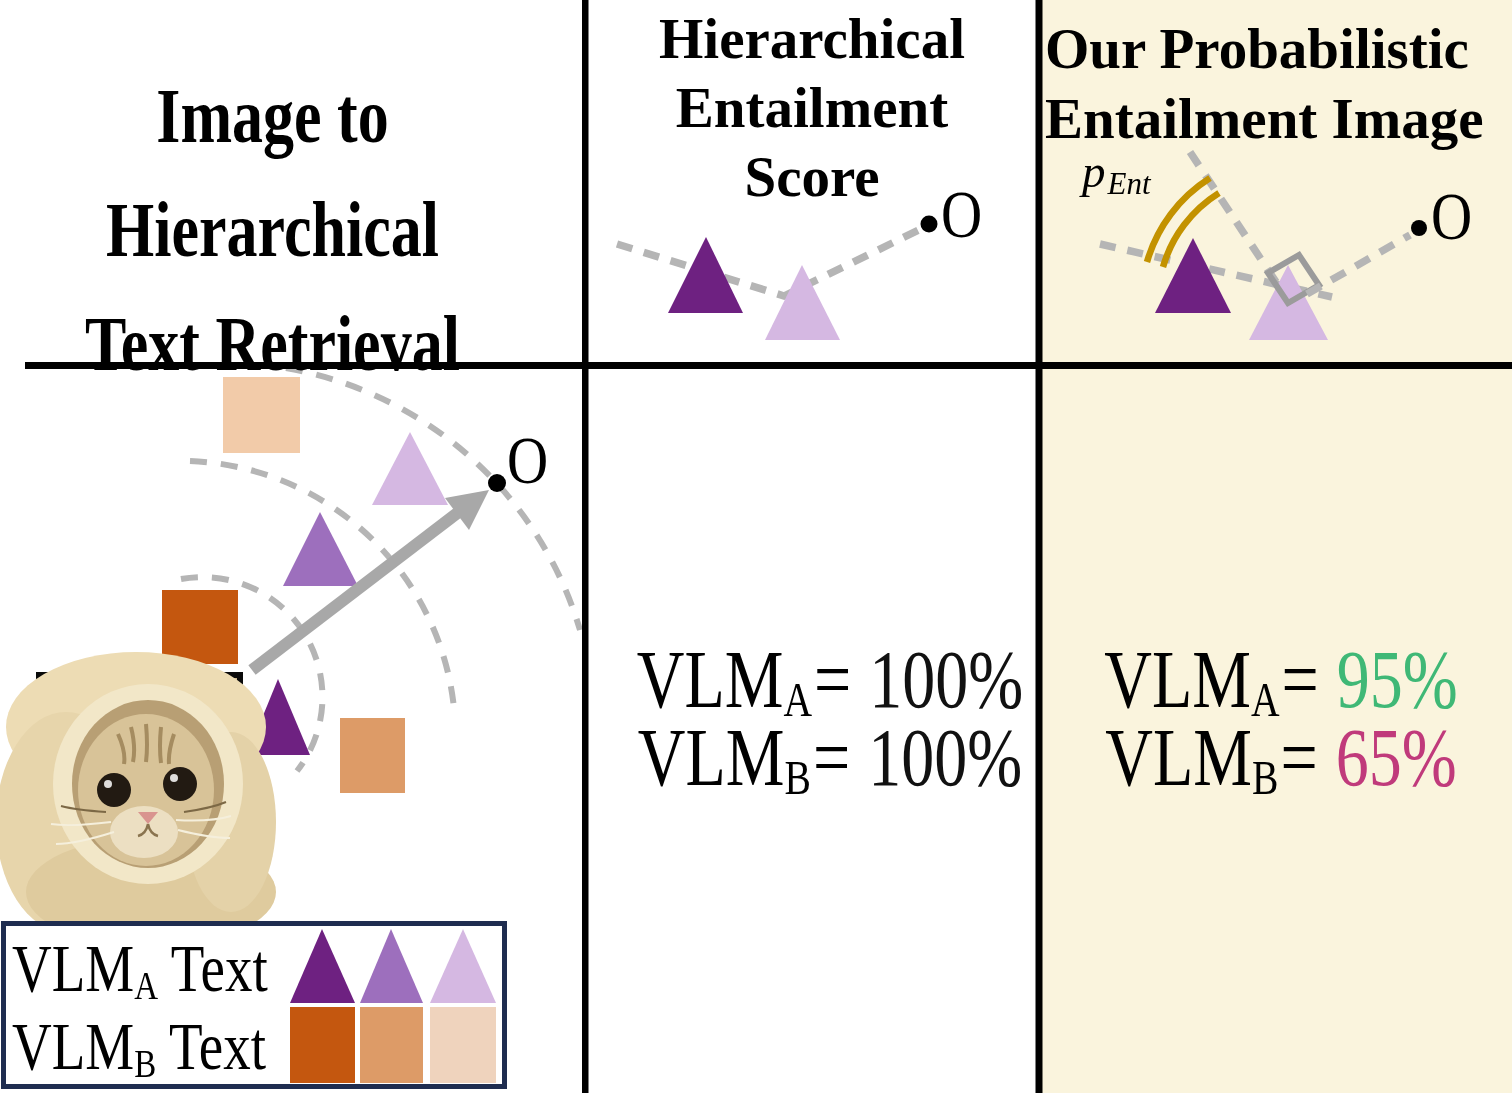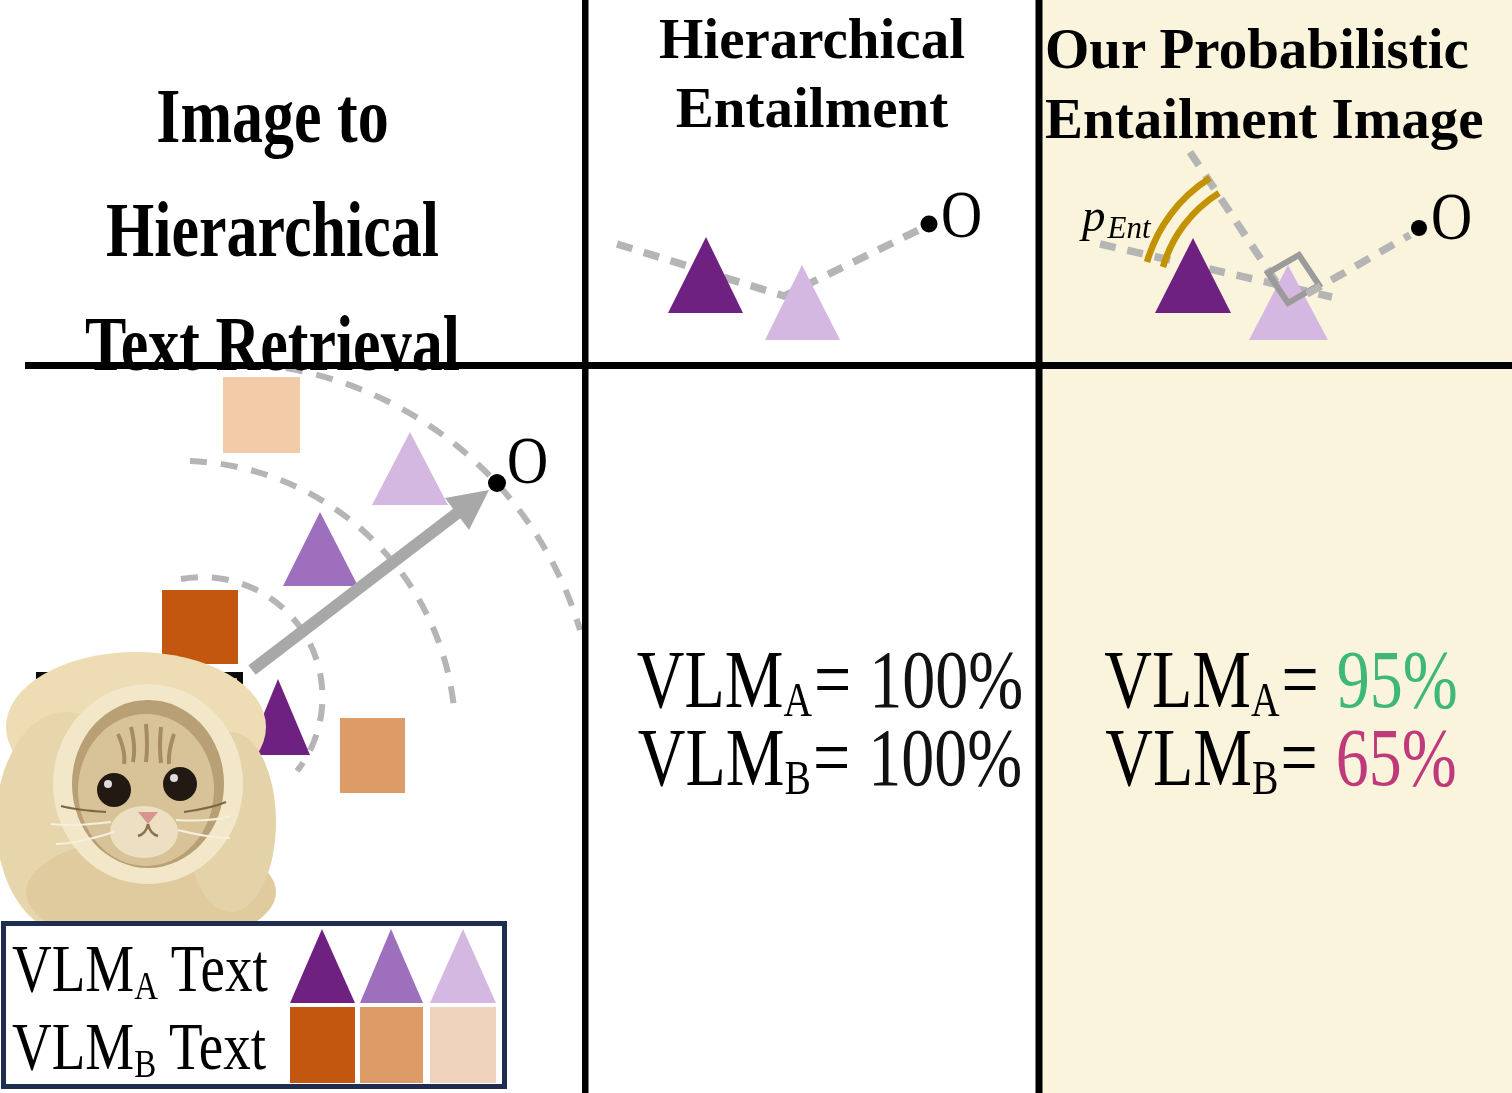--- a/index.html
+++ b/index.html
@@ -20,21 +20,21 @@
     font-weight:700;font-size:57px;line-height:69px;
   }
   .title-right{
     left:1045px;top:6px;width:464px;
     font-weight:700;font-size:57px;line-height:70px;margin-top:8px;
   }
   .o-label{font-size:57px;line-height:1;transform:scale(1,1.18);transform-origin:50% 50%;}
   #o-left{left:507px;top:431px;}
   #o-mid{left:941px;top:185px;}
   #o-right{left:1431px;top:187px;}
-  .p-ent{left:1082px;top:148px;font-size:47px;font-style:italic;line-height:1;margin-top:44px;}
+  .p-ent{left:1082px;top:148px;font-size:47px;font-style:italic;line-height:1;}
   .p-ent sub{font-size:31px;font-style:italic;position:relative;top:7px;left:2px;vertical-align:baseline;}
   .vrow{
     position:absolute;text-align:center;font-size:66px;line-height:78px;
     transform:scale(1,1.25);transform-origin:50% 50%;white-space:nowrap;
   }
   .vrow sub, .leg-row sub{
     font-size:.6em;vertical-align:baseline;position:relative;top:.18em;
   }
   .veq{margin-left:2px;margin-right:18px;}
   #vm1{left:606px;top:642px;width:448px;}
@@ -144,20 +144,21 @@
 
   <div class="txt title-left">
     <div>Image to</div>
     <div>Hierarchical</div>
     <div>Text Retrieval</div>
   </div>
 
   <div class="txt title-mid">
     <div>Hierarchical</div>
     <div>Entailment</div>
+    <div>Score</div>
   </div>
 
   <div class="txt title-right">
     <div>Our Probabilistic</div>
     <div>Entailment Image</div>
   </div>
 
   <div class="txt o-label" id="o-left">O</div>
   <div class="txt o-label" id="o-mid">O</div>
   <div class="txt o-label" id="o-right">O</div>

